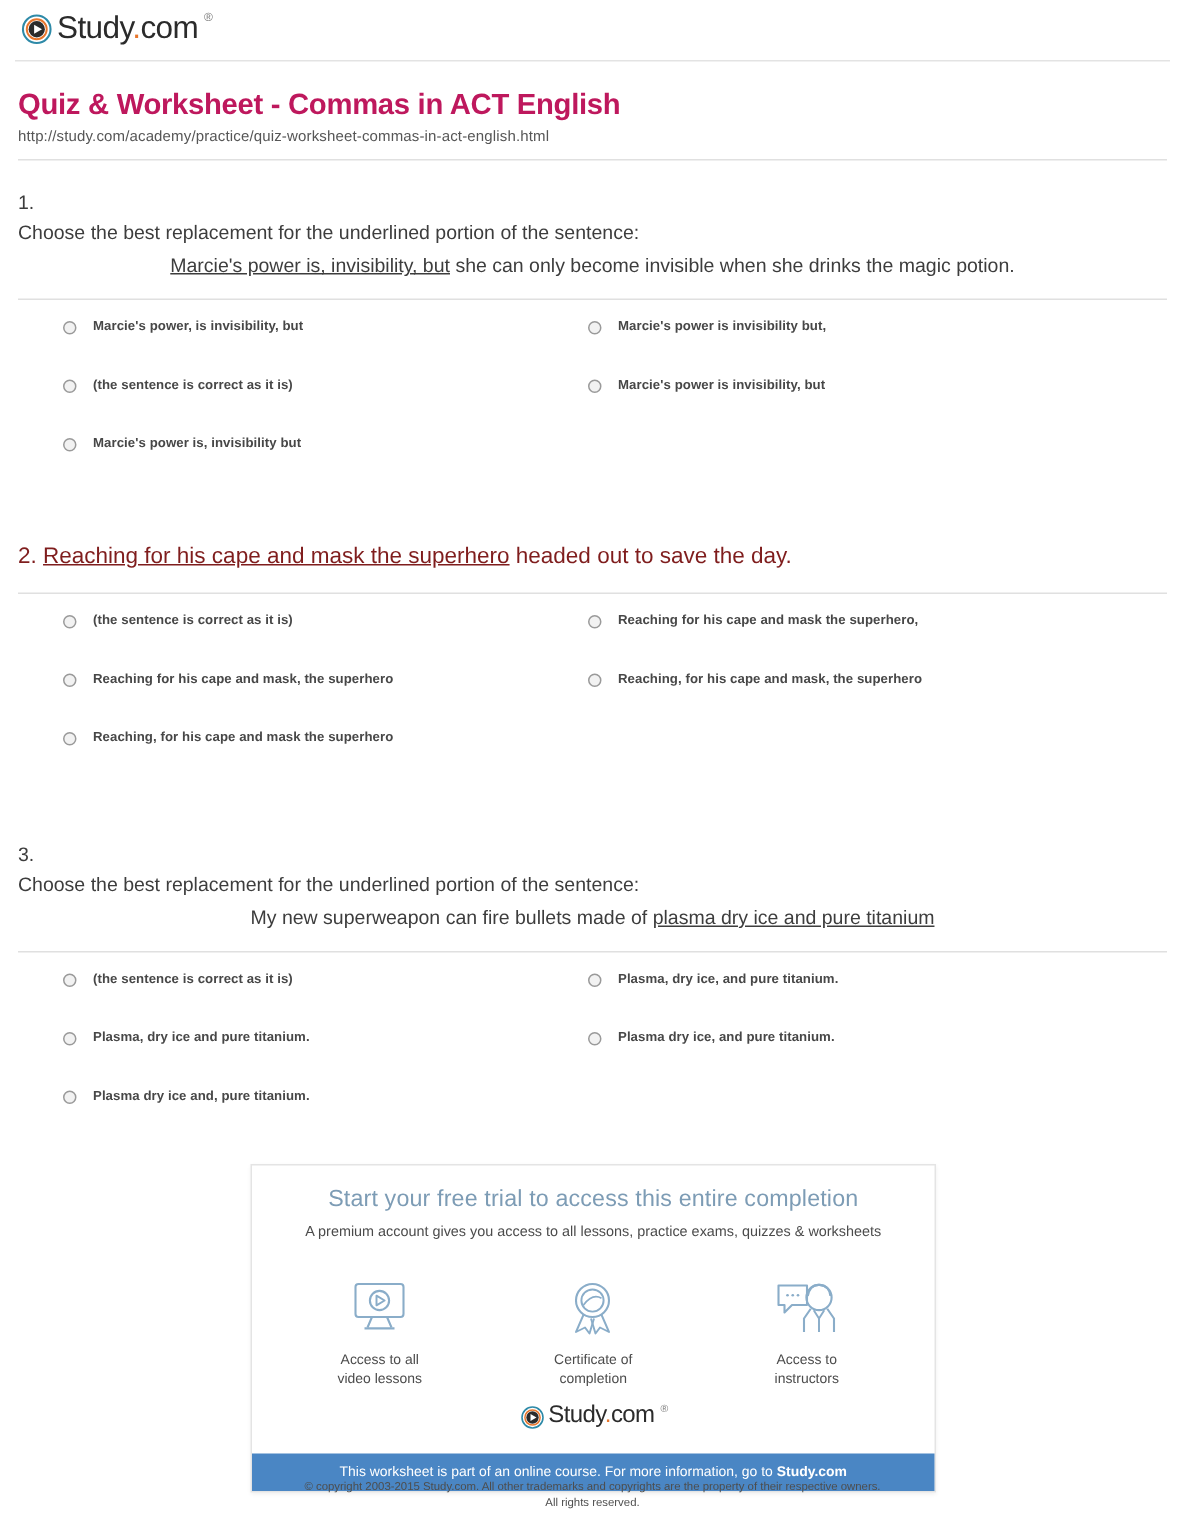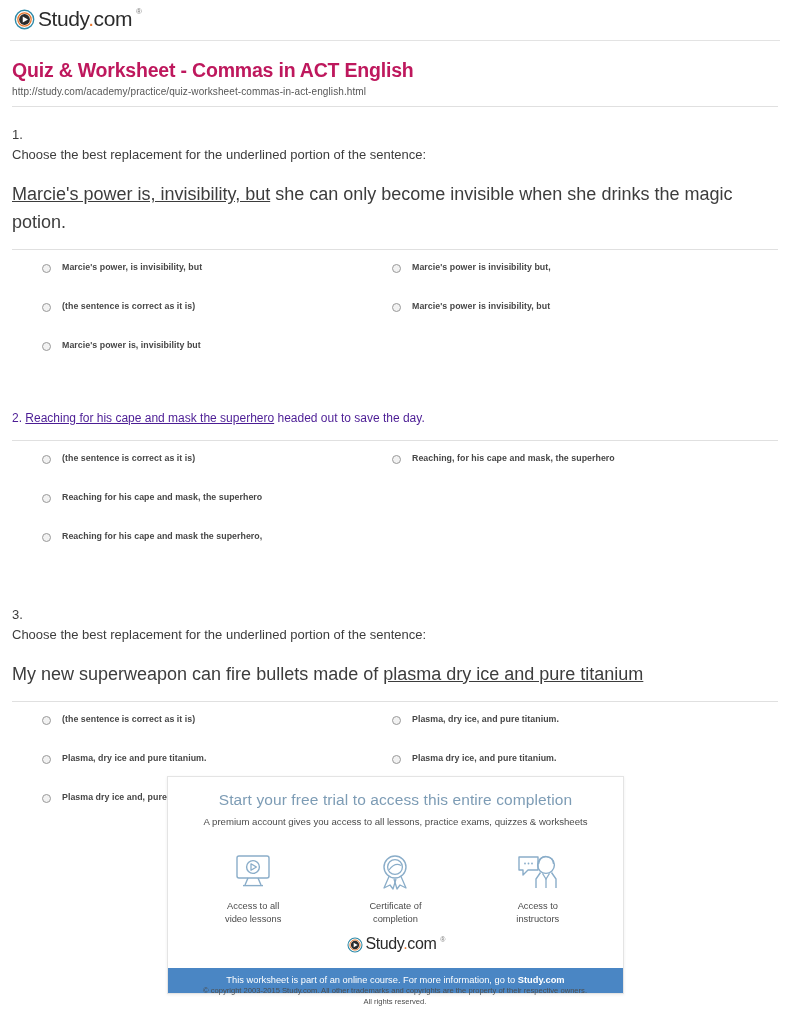--- a/index.html
+++ b/index.html
@@ -90,28 +90,29 @@
     line-height: 1.55;
     margin: 0;
   }
   .q-prompt {
     font-size: 13px;
     color: #3d3d3d;
     line-height: 1.55;
     margin: 0;
   }
   .q-sentence {
-    font-size: 18px;
+    font-size: 13px;
     color: #3d3d3d;
     line-height: 1.55;
-    margin: 16px 0 0 0;
+    margin: 2px 0 0 0;
+    text-align: center;
   }
   .q-inline {
-    font-size: 12px;
-    color: #4c1d95;
+    font-size: 15px;
+    color: #7f1d1d;
     line-height: 1.55;
     margin: 0;
   }
   .underline { text-decoration: underline; }
 
   .q-rule {
     border-top: 1px solid #e0e0e0;
     margin: 12px 0 0 0;
   }
 
@@ -291,20 +292,24 @@
       <div class="option">
           <span class="radio"></span>
           <span class="option-label">(the sentence is correct as it is)</span>
         </div>
       <div class="option">
           <span class="radio"></span>
           <span class="option-label">Reaching for his cape and mask, the superhero</span>
         </div>
       <div class="option">
           <span class="radio"></span>
+          <span class="option-label">Reaching, for his cape and mask the superhero</span>
+        </div>
+      <div class="option">
+          <span class="radio"></span>
           <span class="option-label">Reaching for his cape and mask the superhero,</span>
         </div>
       <div class="option">
           <span class="radio"></span>
           <span class="option-label">Reaching, for his cape and mask, the superhero</span>
         </div>
       <div></div>
     </div>
   </div>
 

